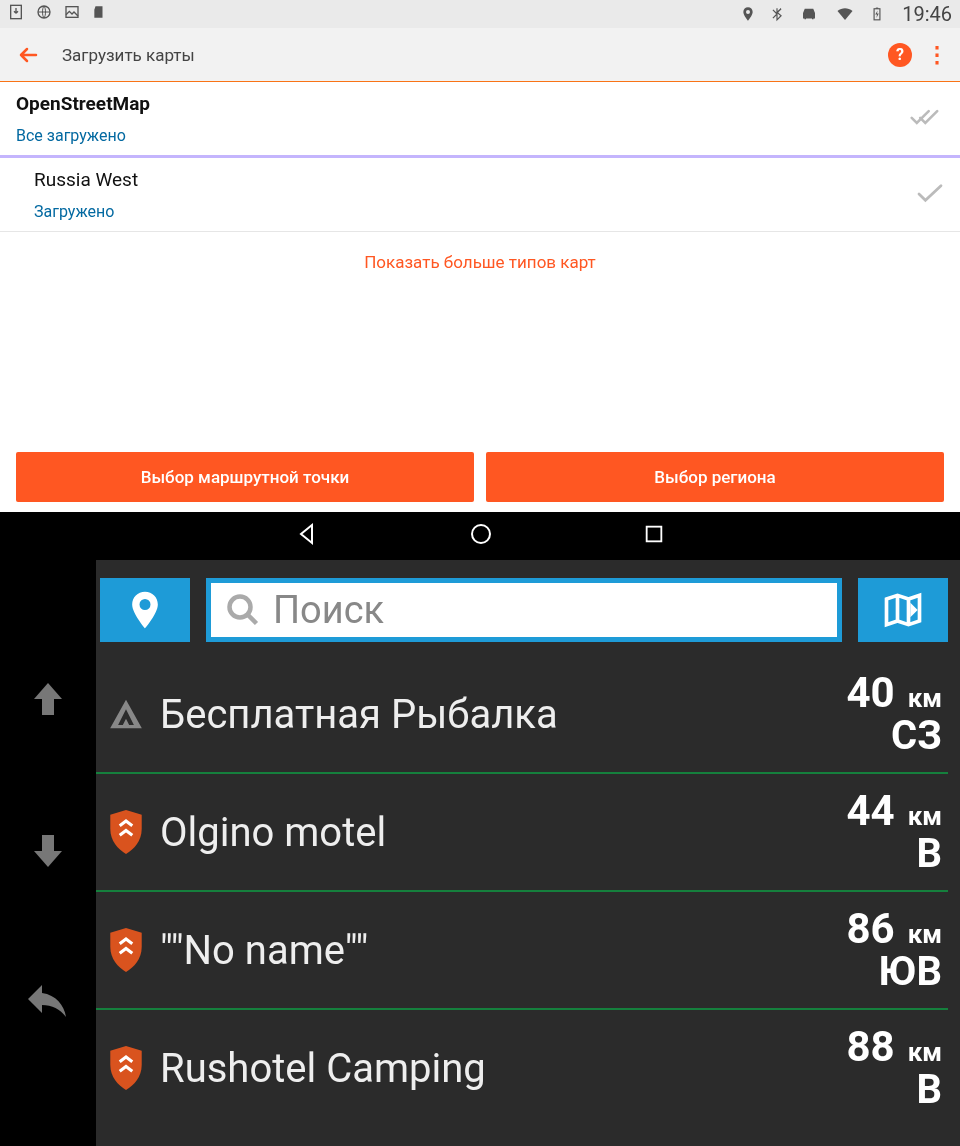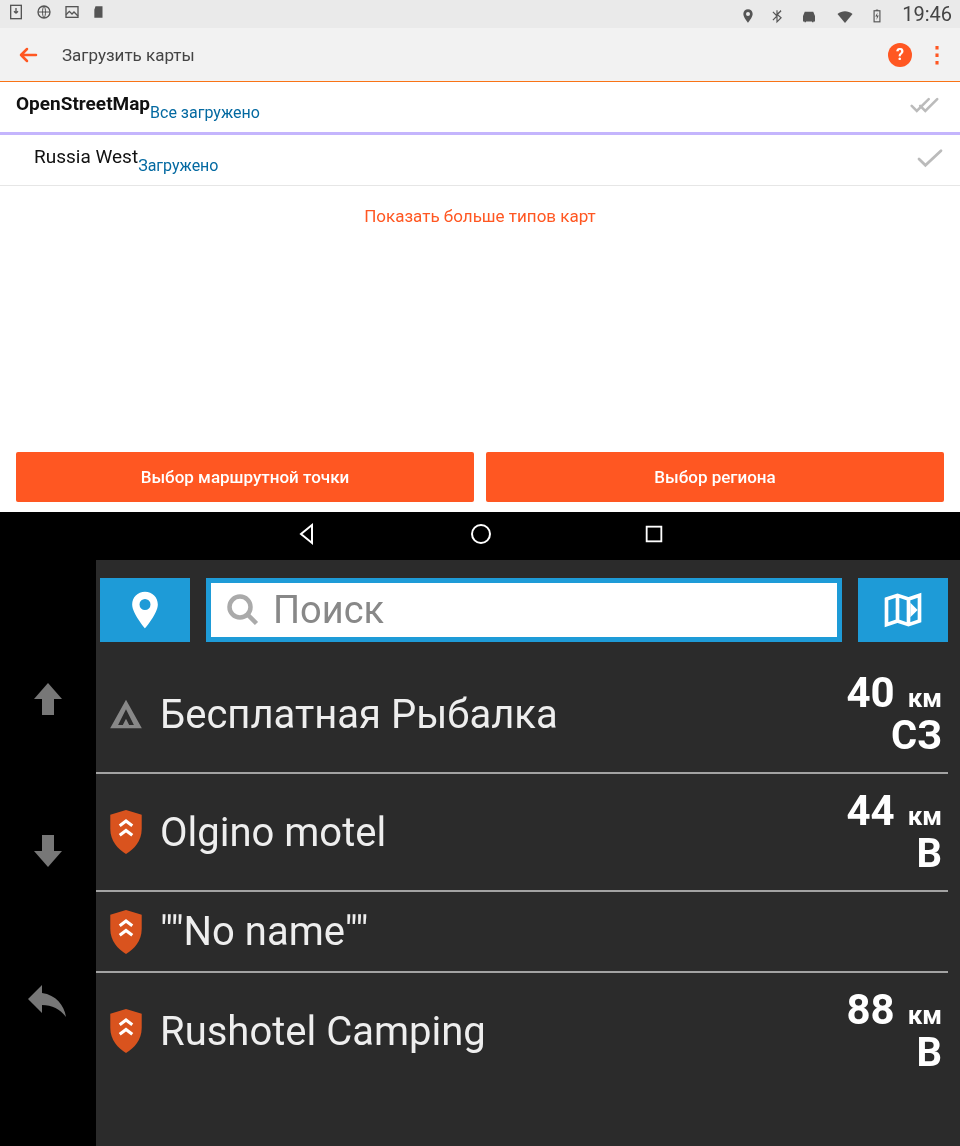--- a/index.html
+++ b/index.html
@@ -1,31 +1,31 @@
 <!DOCTYPE html>
 <html><head>
 <meta charset="utf-8">
 <style>
 *{margin:0;padding:0;box-sizing:border-box;font-family:Roboto,Arial,sans-serif}
 body{width:960px;height:1146px;background:#fff;overflow:hidden}
 
 .top{height:560px;display:flex;flex-direction:column;background:#fff}
 .status-bar{height:28px;background:#eaeaea;display:flex;align-items:center;padding:0 8px;color:#555;font-size:17px}
 .status-left{display:flex;gap:12px}
-.status-right{margin-left:auto;display:flex;align-items:flex-end;gap:14px}
+.status-right{margin-left:auto;display:flex;align-items:center;gap:14px}
 .status-right svg{fill:#555}
 .clock{font-size:20px;font-weight:400;color:#444;margin-left:4px}
 .app-bar{height:54px;background:#f2f2f2;display:flex;align-items:center;padding:0 12px;border-bottom:1px solid #f97316}
 .back-arrow{color:#ff5722;width:32px;height:32px;display:flex;align-items:center;justify-content:center}
 .app-title{margin-left:18px;color:#444;font-size:17px}
 .help-circle{margin-left:auto;width:24px;height:24px;border-radius:50%;background:#ff5722;color:#fff;display:flex;align-items:center;justify-content:center;font-weight:700;font-size:16px}
 .more-dots{margin-left:14px;color:#ff5722;font-size:22px;font-weight:700;letter-spacing:0}
 .list-section{border-bottom:1px solid #e6e6e6}
 .row{display:flex;align-items:center;padding:10px 16px}
-.row .texts{display:flex;flex-direction:row}
+.row .texts{display:flex;flex-direction:column}
 .row .title{font-size:19px;color:#111;font-weight:700}
 .row.child .title{font-weight:400}
 .row .sub{font-size:16px;color:#0369a1;margin-top:11px}
 .row.child{padding-left:34px;border-top:3px solid #c4b5fd}
 .row .tick{margin-left:auto;color:#bbb}
 .more-types{text-align:center;padding:20px 8px;color:#ff5722;font-size:17px;font-weight:400}
 .bottom-buttons{margin-top:auto;display:flex;gap:12px;padding:10px 16px 10px}
 .orange-btn{flex:1;background:#ff5722;color:#fff;text-align:center;padding:15px 0;font-size:17px;font-weight:500;border-radius:2px}
 .nav-bar{height:48px;background:#000;display:flex;align-items:center;justify-content:center;gap:150px}
 .nav-bar svg{fill:none;stroke:#fff;stroke-width:2}
@@ -34,21 +34,21 @@
 .side{width:96px;background:#000;display:flex;flex-direction:column;align-items:center;justify-content:center;gap:100px}
 .side svg{fill:#777;width:48px;height:48px}
 .panel{flex:1;background:#2b2b2b;padding:18px 12px 18px 0;display:flex;flex-direction:column}
 .search-row{display:flex;gap:16px;align-items:stretch;padding-left:4px}
 .sq-btn{width:90px;height:64px;background:#1e9bd7;display:flex;align-items:center;justify-content:center}
 .sq-btn svg{fill:#fff;width:44px;height:44px}
 .search-box{flex:1;background:#fff;border:5px solid #1e9bd7;display:flex;align-items:center;padding:0 14px;gap:12px}
 .search-box svg{fill:#aaa;width:36px;height:36px}
 .search-box .ph{color:#888;font-size:38px}
 .results{margin-top:14px;display:flex;flex-direction:column}
-.res{display:flex;align-items:center;padding:16px 6px;border-bottom:2px solid #a3a3a3}
+.res{display:flex;align-items:center;padding:16px 6px;border-bottom:2px solid #15803d}
 .res:last-child{border-bottom:none}
 .res .icon{width:48px;display:flex;justify-content:center}
 .res .name{font-size:40px;color:#eee;margin-left:10px;flex:1;white-space:nowrap;overflow:hidden}
 .res .dist{display:flex;flex-direction:column;align-items:flex-end;line-height:1}
 .res .dist .num{font-size:42px;font-weight:700;color:#fff}
 .res .dist .unit{font-size:26px;font-weight:700;color:#fff;margin-left:13px}
 .res .dist .dir{font-size:40px;font-weight:700;color:#fff;margin-top:2px}
 .shield{width:38px;height:44px}
 .tent{width:40px;height:38px}
 </style>
@@ -216,20 +216,24 @@
           </span>
         </div>
         <div class="res">
           <span class="icon">
             <svg class="shield" viewBox="0 0 24 28">
               <path d="M12 0l10 3v9c0 8-5 13-10 16C7 25 2 20 2 12V3z" fill="#d9531e"></path>
               <path d="M8 10l4-3 4 3M8 16l4-3 4 3" stroke="#fff" stroke-width="2" fill="none"></path>
             </svg>
           </span>
           <span class="name">""No name""</span>
+          <span class="dist">
+            <span><span class="num">86</span><span class="unit">км</span></span>
+            <span class="dir">ЮВ</span>
+          </span>
         </div>
         <div class="res">
           <span class="icon">
             <svg class="shield" viewBox="0 0 24 28">
               <path d="M12 0l10 3v9c0 8-5 13-10 16C7 25 2 20 2 12V3z" fill="#d9531e"></path>
               <path d="M8 10l4-3 4 3M8 16l4-3 4 3" stroke="#fff" stroke-width="2" fill="none"></path>
             </svg>
           </span>
           <span class="name">Rushotel Camping</span>
           <span class="dist">

